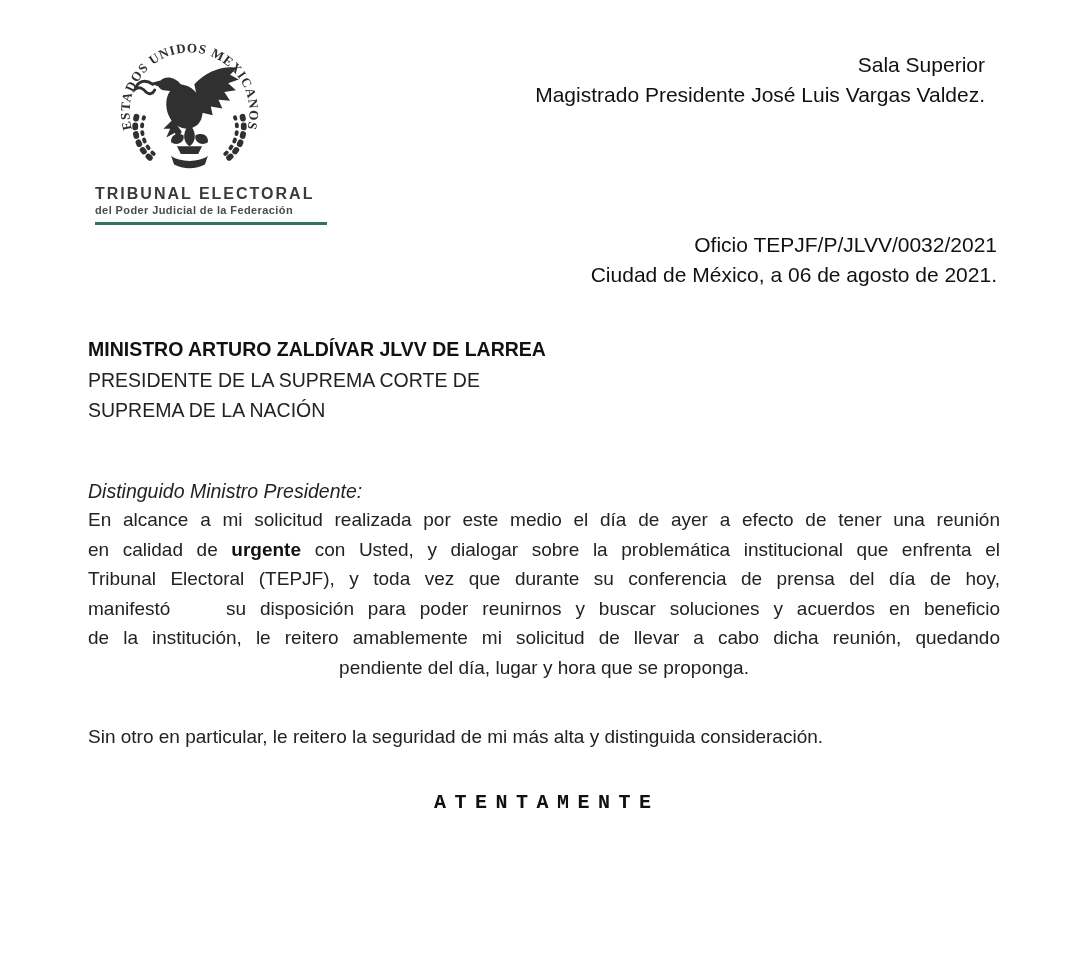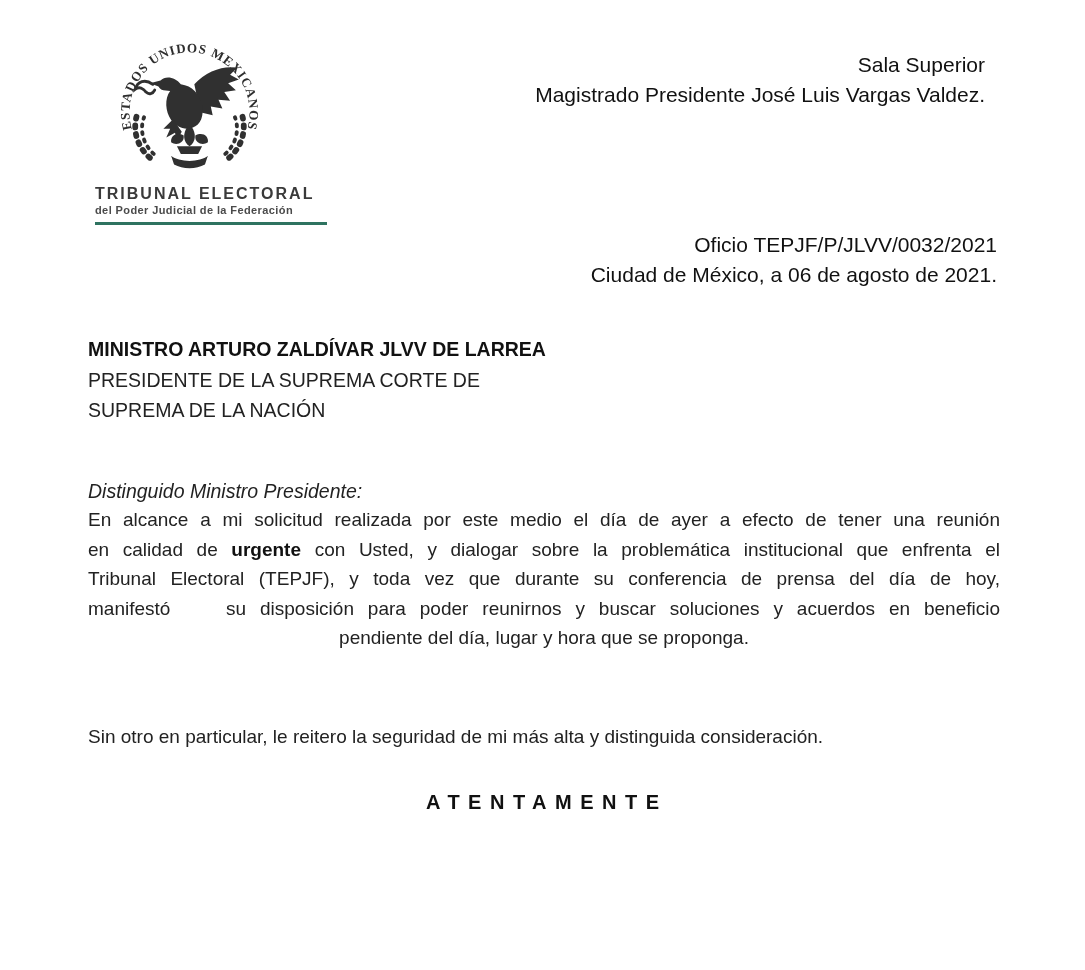--- a/index.html
+++ b/index.html
@@ -20,21 +20,21 @@
   .recipient{position:absolute;left:88px;top:334px;font-size:19.5px;line-height:30.5px;color:#222;}
   .recipient .name{font-weight:bold;color:#111;}
   
   .salutation{position:absolute;left:88px;top:452px;font-size:19.5px;font-style:italic;color:#222;margin-top:28px;}
   .para{position:absolute;left:88px;top:505px;width:912px;font-size:19px;line-height:29.5px;color:#222;}
   .jline{text-align:justify;text-align-last:justify;}
   .lastline{text-align:center;}
   .p2{position:absolute;left:88px;top:726px;width:912px;font-size:19px;color:#222;}
   .closing{
     position:absolute;left:0;top:791px;width:1085px;text-align:center;
-    font-weight:bold;font-size:20px;letter-spacing:8.5px;text-indent:8.5px;color:#111;
+    font-weight:bold;font-size:20px;letter-spacing:8.5px;text-indent:8.5px;color:#111;font-family:Liberation Mono, monospace;
   }
   strong{font-weight:bold;color:#111;}
 </style>
 </head>
 <body>
 
 <div class="page">
 
   <div class="logo">
     <svg viewBox="0 0 150 150" width="145" height="145" aria-hidden="true">
@@ -91,20 +91,21 @@
     <div>SUPREMA DE LA NACIÓN</div>
   </div>
 
   <div class="salutation">Distinguido Ministro Presidente:</div>
 
   <div class="para">
     <div class="jline">En alcance a mi solicitud realizada por este medio el día de ayer a efecto de tener una reunión</div>
     <div class="jline"><span>en calidad de </span><strong>urgente</strong><span> con Usted, y dialogar sobre la problemática institucional que enfrenta el</span></div>
     <div class="jline">Tribunal Electoral (TEPJF), y toda vez que durante su conferencia de prensa del día de hoy,</div>
     <div class="jline">manifestó &nbsp;&nbsp;&nbsp;su disposición para poder reunirnos y buscar soluciones y acuerdos en beneficio</div>
+    <div class="jline">de la institución, le reitero amablemente mi solicitud de llevar a cabo dicha reunión, quedando</div>
     <div class="lastline">pendiente del día, lugar y hora que se proponga.</div>
   </div>
 
   <div class="p2">Sin otro en particular, le reitero la seguridad de mi más alta y distinguida consideración.</div>
 
   <div class="closing">ATENTAMENTE</div>
 
 </div>
 
 </body></html>

